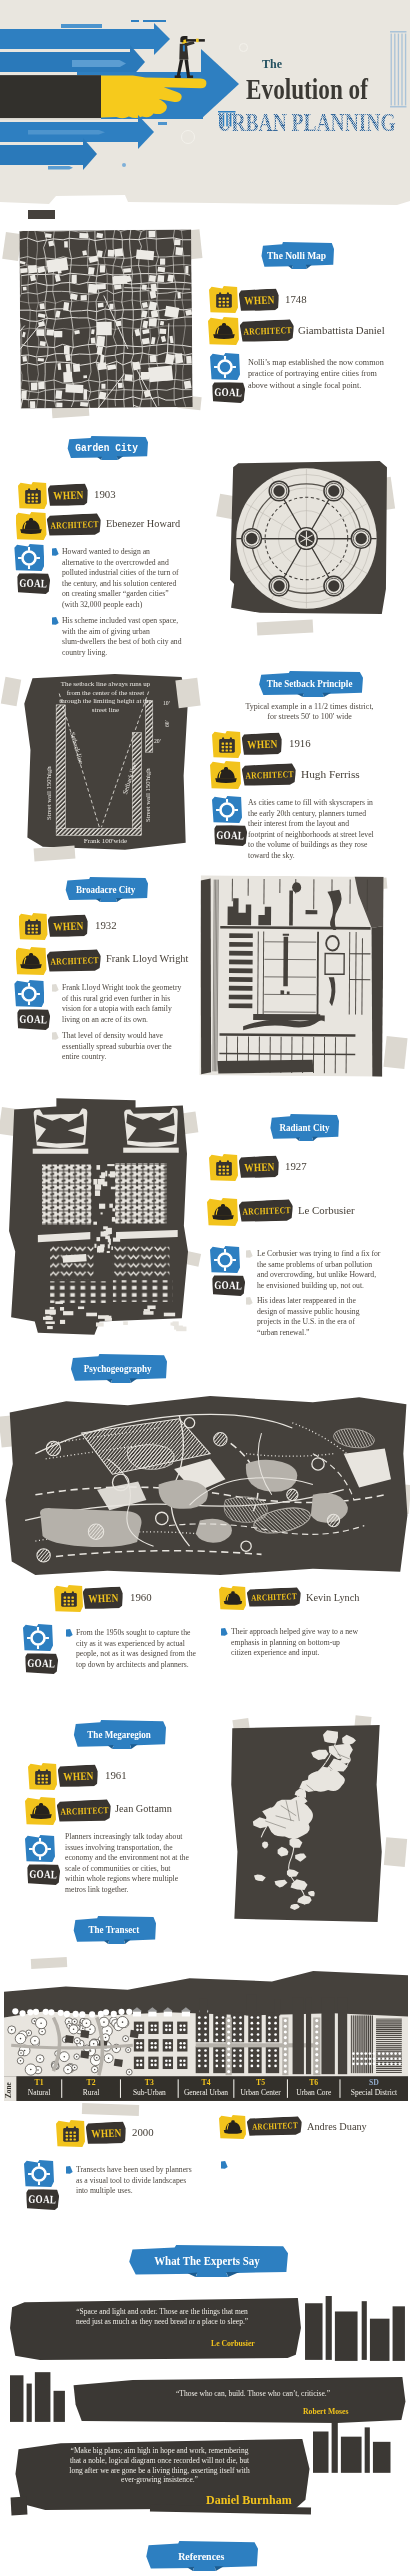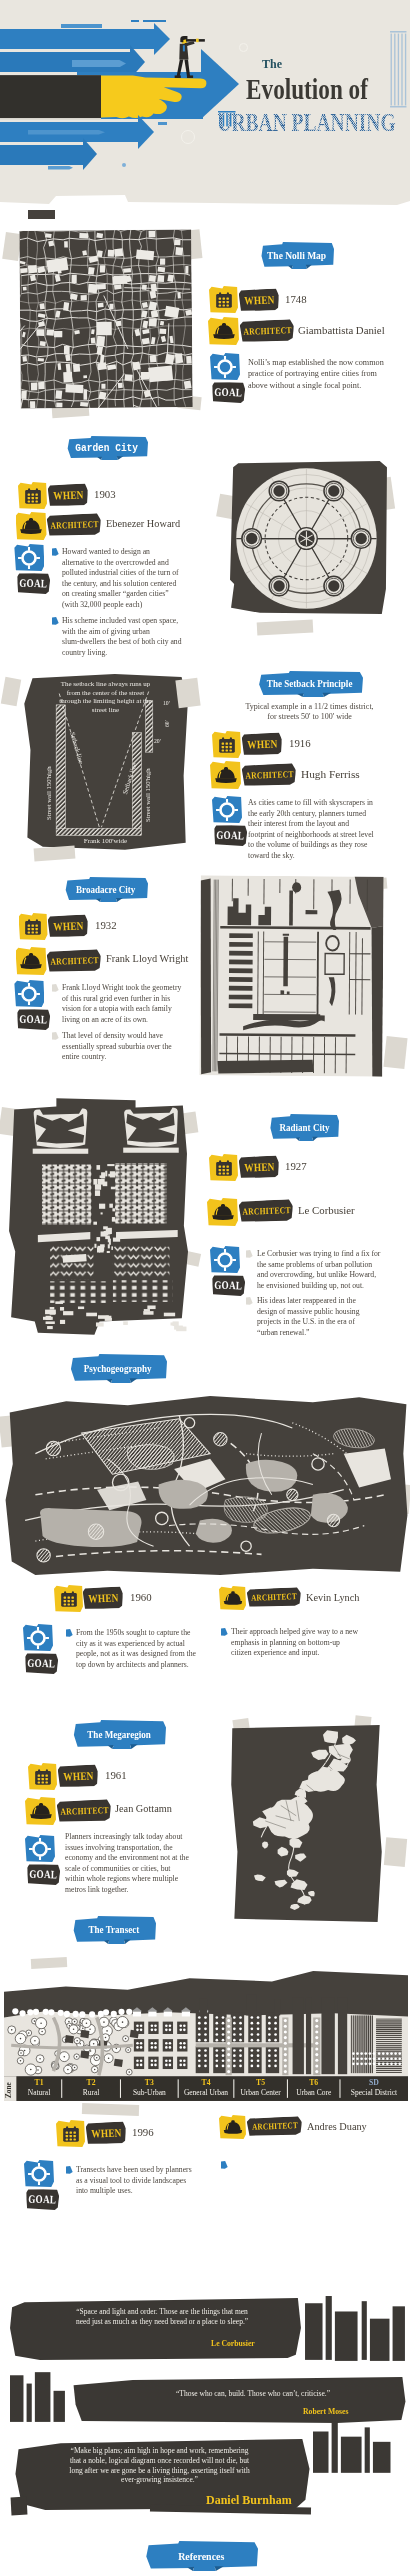--- a/index.html
+++ b/index.html
@@ -1621,21 +1621,21 @@
           <rect x="17" y="29" width="5" height="4.5" rx="1"></rect>
           <rect x="25" y="29" width="5" height="4.5" rx="1"></rect>
         </g>
       </svg>
     </div>
 
 <div class="tag" style="left:86px;top:2122px;width:40px;height:22px;transform:rotate(-2deg);color:#f2c31c;font-size:11.3px">
       <span>WHEN</span>
     </div>
 
-<div class="val" style="left:132px;top:2126px">1996</div>
+<div class="val" style="left:132px;top:2126px">2000</div>
 
 <div class="ybox" style="left:219px;top:2115px;width:27px;height:24px">
       <svg width="19.6" height="15.5" viewBox="0 0 44 35">
         <path d="M5 25 C5 12 13 6 22 6 C31 6 39 12 39 25 Z" fill="#26221d"></path>
         <rect x="18" y="2" width="8" height="7" rx="3" fill="#26221d"></rect>
         <path d="M1 24 L43 24 L41 31 Q22 35 3 31 Z" fill="#26221d"></path>
         <path d="M12 11 Q9 16 9 23" stroke="#f2c31c" stroke-width="2.4" fill="none"></path>
       </svg>
     </div>
 
@@ -1658,20 +1658,27 @@
     </div>
 
 <div class="tag" style="left:26px;top:2189px;width:33px;height:20.6px;transform:rotate(1.5deg);color:#fff;font-size:11.3px">
       <span style="font-family:'Liberation Serif',serif;transform:scaleX(.8)">GOAL</span>
     </div>
 
 <div class="flag" style="left:66px;top:2166px"></div>
 <div class="txt" style="left:76px;top:2165px;width:138px">Transects have been used by planners<br>as a visual tool to divide landscapes<br>into multiple uses.</div>
 
 <div class="flag" style="left:221px;top:2161px"></div>
+<div class="rib" style="left:126px;top:2245px;width:162px;height:32px;font-size:12.4px;line-height:32px;">
+<svg viewBox="0 0 100 50" preserveAspectRatio="none">
+        <polygon points="4,7 30,4 31,0 97,2 100,13 99,42 62,44 63,50 43,50 44,45 6,46 2,26" fill="#2d7fc1"></polygon>
+        <polygon points="62,42 63,50 70,42" fill="#1d5d91"></polygon>
+        <polygon points="43,50 44,43 38,44" fill="#1d5d91"></polygon>
+      </svg>
+<span style="transform:scaleX(.88)">What The Experts Say</span></div>
 
 <svg class="abs" style="left:9.3px;top:2297px" width="293" height="64" viewBox="0 0 568 124">
       <path d="M6 20 L30 10 L560 2 L566 60 L556 112 L540 118 L60 122 L12 114 L2 60 Z" fill="#3b3834"></path>
     </svg>
 
 <div class="abs ctr" style="left:41px;top:2307px;width:242px;font-size:7.5px;line-height:9.8px;color:#f0eee8">“Space and light and order. Those are the things that men<br>need just as much as they need bread or a place to sleep.”</div>
 
 <div class="abs" style="left:211px;top:2339px;font-size:7.7px;font-weight:bold;color:#f2c31c">Le Corbusier</div>
 
 <svg class="abs" style="left:304px;top:2296px" width="103" height="67" viewBox="0 0 200 130">

